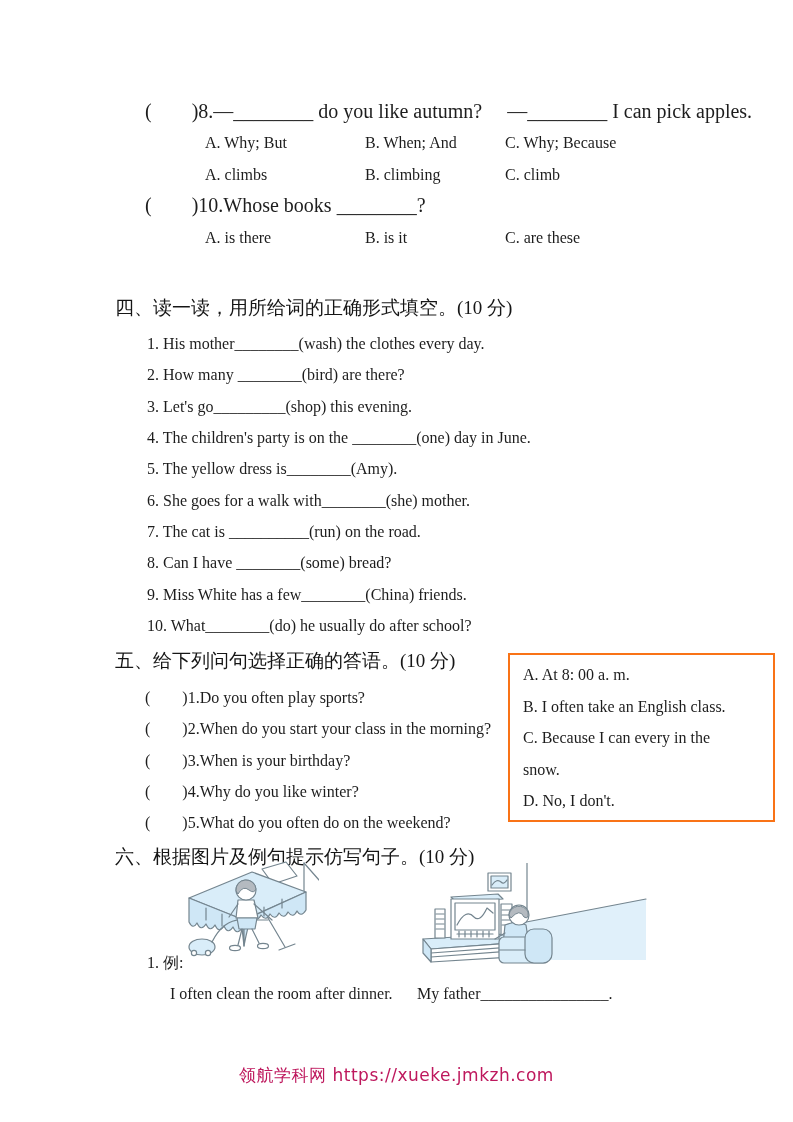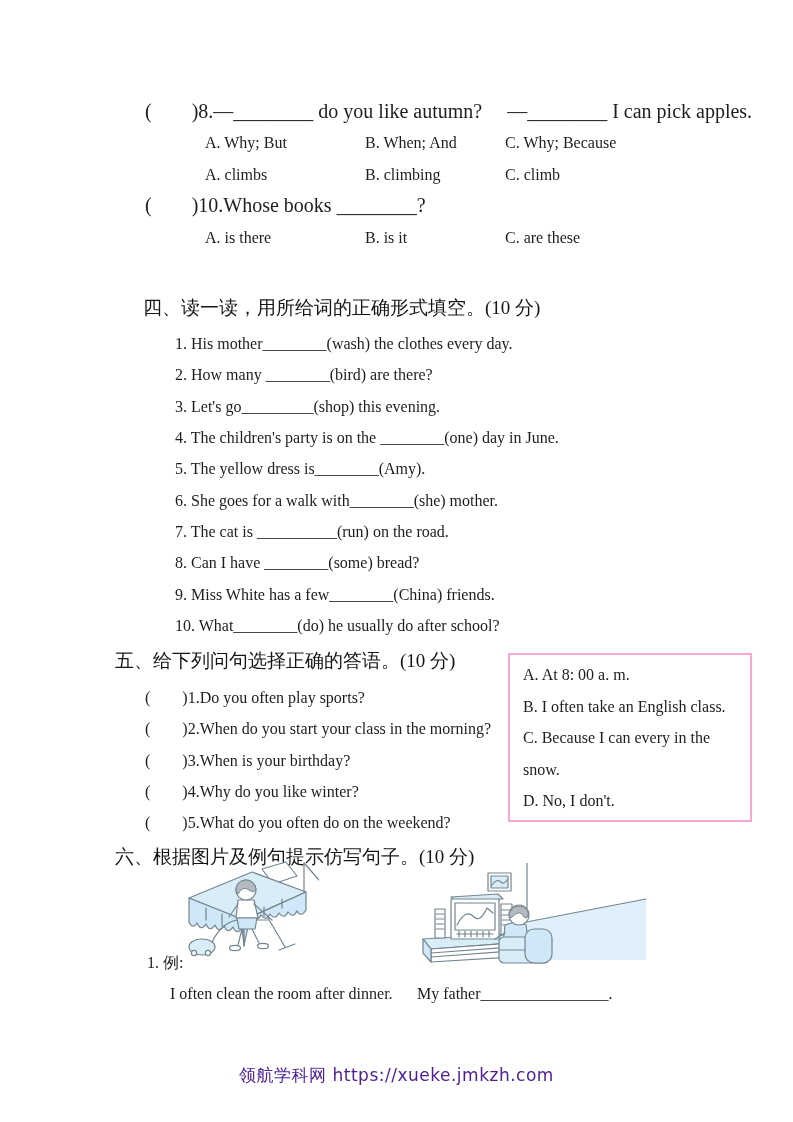--- a/index.html
+++ b/index.html
@@ -15,50 +15,50 @@
 
   
   .sec3 { position: absolute; top: 96px; left: 0; width: 793px; }
   .sec3 .qline { height: 31.4px; line-height: 31.4px; padding-left: 145px; font-size: 20px; }
   .sec3 .optrow { height: 31.4px; line-height: 31.4px; padding-left: 205px; display: flex; font-size: 16px; }
   .optrow .o1 { width: 160px; }
   .optrow .o2 { width: 140px; }
   .optrow .o3 { flex: 1; }
 
   
-  .sec4 { position: absolute; top: 288px; left: 0; width: 639px; padding-left: 28px; }
+  .sec4 { position: absolute; top: 288px; left: 0; width: 639px; }
   .heading { padding-left: 115px; font-size: 19px; color: #151515; }
   .sec4 .heading { height: 40px; line-height: 40px; }
   .sec4 .item { height: 31.35px; line-height: 31.35px; padding-left: 147px; font-size: 16px; }
 
   
   .sec5 { position: absolute; top: 639px; left: 0; width: 793px; height: 201px; }
   .sec5 .heading { height: 43px; line-height: 43px; }
   .sec5 .item { height: 31.3px; line-height: 31.3px; padding-left: 145px; font-size: 16px; }
   .answer-box {
-    position: absolute; left: 508px; top: 14px; width: 244px; height: 169px;
-    border: 2px solid #f9a8d4; background: #fff; padding: 4px 6px 0 13px;
+    position: absolute; left: 508px; top: 14px; width: 267px; height: 169px;
+    border: 2px solid #f97316; background: #fff; padding: 4px 6px 0 13px;
   }
   .answer-box .aline { height: 31.5px; line-height: 31.5px; font-size: 16px; white-space: pre; }
 
   
   .sec6 { position: absolute; top: 840px; left: 0; width: 793px; height: 200px; }
   .sec6 .heading { height: 34px; line-height: 34px; }
   .illu { position: absolute; }
   .illu-left  { left: 184px; top: 20px; }
   .illu-right { left: 421px; top: 23px; }
   .example-label { position: absolute; left: 147px; top: 112px; font-size: 16px; line-height: 22px; white-space: pre; }
   .sentence-left  { position: absolute; left: 170px; top: 143px; font-size: 16px; line-height: 22px; white-space: pre; }
   .sentence-right { position: absolute; left: 417px; top: 143px; font-size: 16px; line-height: 22px; white-space: pre; }
 
   
   .footer {
     position: absolute; top: 1064px; left: 0; width: 793px;
     text-align: center; font-family: "DejaVu Sans", "Liberation Sans", sans-serif;
-    font-size: 17px; color: #4c1d95; letter-spacing: 0.5px;
+    font-size: 17px; color: #be185d; letter-spacing: 0.5px;
   }
 
   svg .ln { fill: none; stroke: #74858f; stroke-width: 1.2; stroke-linecap: round; stroke-linejoin: round; }
   svg .fillblue  { fill: #d9edf9; stroke: #74858f; stroke-width: 1.2; stroke-linejoin: round; }
   svg .fillblue2 { fill: #cfe7f6; stroke: #74858f; stroke-width: 1.2; stroke-linejoin: round; }
   svg .fillwhite { fill: #ffffff; stroke: #74858f; stroke-width: 1.2; stroke-linejoin: round; }
   svg .hair { fill: #b4bac0; stroke: #74858f; stroke-width: 1; }
 </style>
 </head>
 <body>

